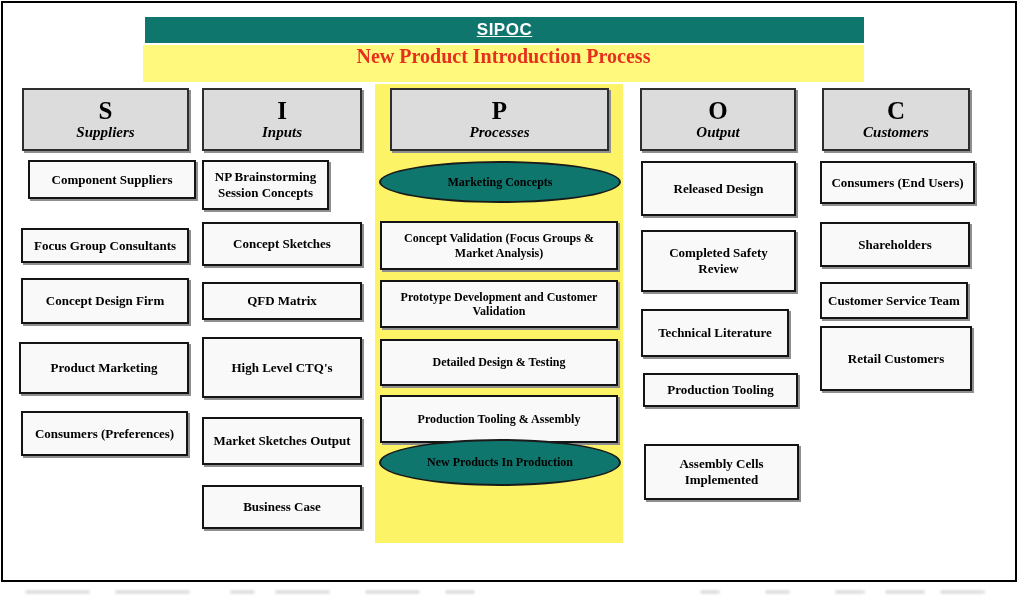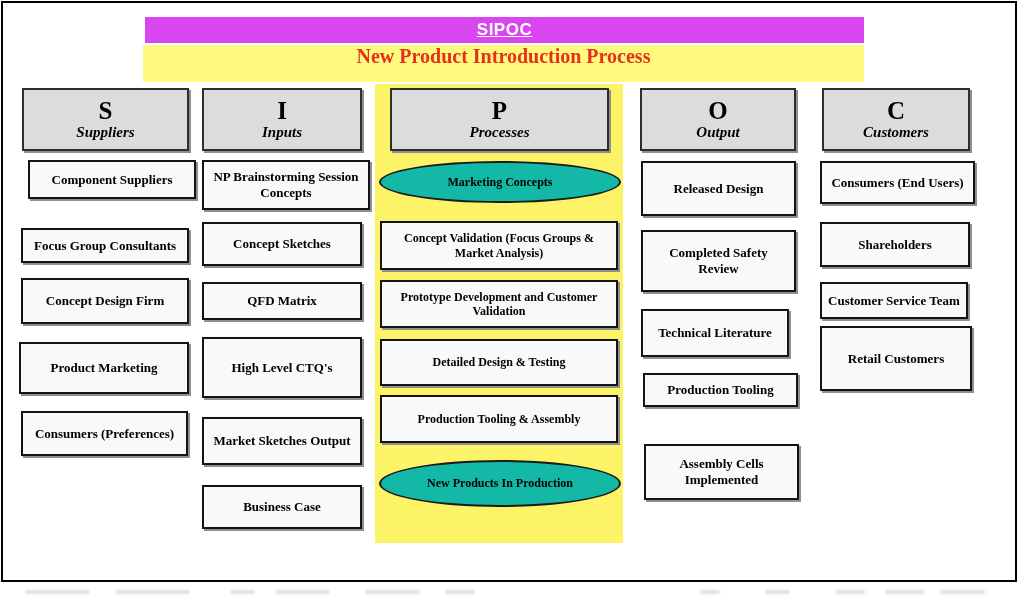--- a/index.html
+++ b/index.html
@@ -7,21 +7,21 @@
     width:1027px;height:596px;position:relative;background:#ffffff;
     font-family:"Liberation Serif",serif;overflow:hidden;
   }
   .frame{
     position:absolute;left:1px;top:1px;width:1016px;height:581px;
     border:2px solid #000;box-sizing:border-box;background:transparent;
     pointer-events:none;
   }
   .banner-blue{
     position:absolute;left:145px;top:17px;width:719px;height:26px;
-    background:#d946ef;color:#ffffff;display:flex;align-items:center;justify-content:center;
+    background:#0f766e;color:#ffffff;display:flex;align-items:center;justify-content:center;
     font-family:"Liberation Sans",sans-serif;font-weight:bold;font-size:17px;
     letter-spacing:0.5px;text-decoration:underline;
   }
   .banner-yellow{
     position:absolute;left:143px;top:45px;width:721px;height:37px;
     background:#FFF97D;color:#E5301D;display:flex;align-items:flex-start;justify-content:center;
     font-weight:bold;font-size:20px;
   }
   .pband{
     position:absolute;left:375px;top:84px;width:248px;height:459px;
@@ -31,21 +31,21 @@
     position:absolute;background:#f9f9f9;border:2px solid #141414;
     box-shadow:2px 2px 0 #8f8f8f;box-sizing:border-box;
     display:flex;align-items:center;justify-content:center;text-align:center;
     font-weight:bold;font-size:13px;line-height:1.2;color:#000;padding:1px 5px;
   }
   .hdr{background:#DCDCDC;flex-direction:column;border-color:#2e2e2e;}
   .hdr .big{font-size:25px;line-height:1.05;}
   .hdr .sub{font-size:15px;line-height:1.1;font-style:italic;}
   .pcell{font-size:12px;}
   .ellipse{
-    border-radius:50%;background:#14b8a6;border:2px solid #1a1a1a;
+    border-radius:50%;background:#0f766e;border:2px solid #1a1a1a;
     box-shadow:none;font-size:12px;padding:2px 18px;text-align:right;
   }
   .smudges{position:absolute;left:0;top:588px;width:1027px;height:8px;}
   .smudge{
     position:absolute;top:2px;height:4px;background:#bcbcbc;opacity:.45;
     border-radius:2px;filter:blur(1px);
   }
 </style>
 </head>
 <body>
@@ -92,21 +92,21 @@
 <div class="cell" style="left:21px;top:278px;width:168px;height:46px">
     <span>Concept Design Firm</span>
   </div>
 <div class="cell" style="left:19px;top:342px;width:170px;height:52px">
     <span>Product Marketing</span>
   </div>
 <div class="cell" style="left:21px;top:411px;width:167px;height:45px">
     <span>Consumers (Preferences)</span>
   </div>
 
-<div class="cell" style="left:202px;top:160px;width:168px;height:50px">
+<div class="cell" style="left:202px;top:160px;width:127px;height:50px">
     <span>NP Brainstorming Session Concepts</span>
   </div>
 <div class="cell" style="left:202px;top:222px;width:160px;height:44px">
     <span>Concept Sketches</span>
   </div>
 <div class="cell" style="left:202px;top:282px;width:160px;height:38px">
     <span>QFD Matrix</span>
   </div>
 <div class="cell" style="left:202px;top:337px;width:160px;height:61px">
     <span>High Level CTQ's</span>
@@ -126,21 +126,21 @@
   </div>
 <div class="cell pcell" style="left:380px;top:280px;width:238px;height:48px">
     <span>Prototype Development and Customer Validation</span>
   </div>
 <div class="cell pcell" style="left:380px;top:339px;width:238px;height:47px">
     <span>Detailed Design &amp; Testing</span>
   </div>
 <div class="cell pcell" style="left:380px;top:395px;width:238px;height:48px">
     <span>Production Tooling &amp; Assembly</span>
   </div>
-<div class="cell ellipse" style="left:379px;top:460px;width:242px;height:47px">
+<div class="cell ellipse" style="left:379px;top:439px;width:242px;height:47px">
     <span>New Products In Production</span>
   </div>
 
 <div class="cell" style="left:641px;top:161px;width:155px;height:55px">
     <span>Released Design</span>
   </div>
 <div class="cell" style="left:641px;top:230px;width:155px;height:62px">
     <span>Completed Safety Review</span>
   </div>
 <div class="cell" style="left:641px;top:309px;width:148px;height:48px">

